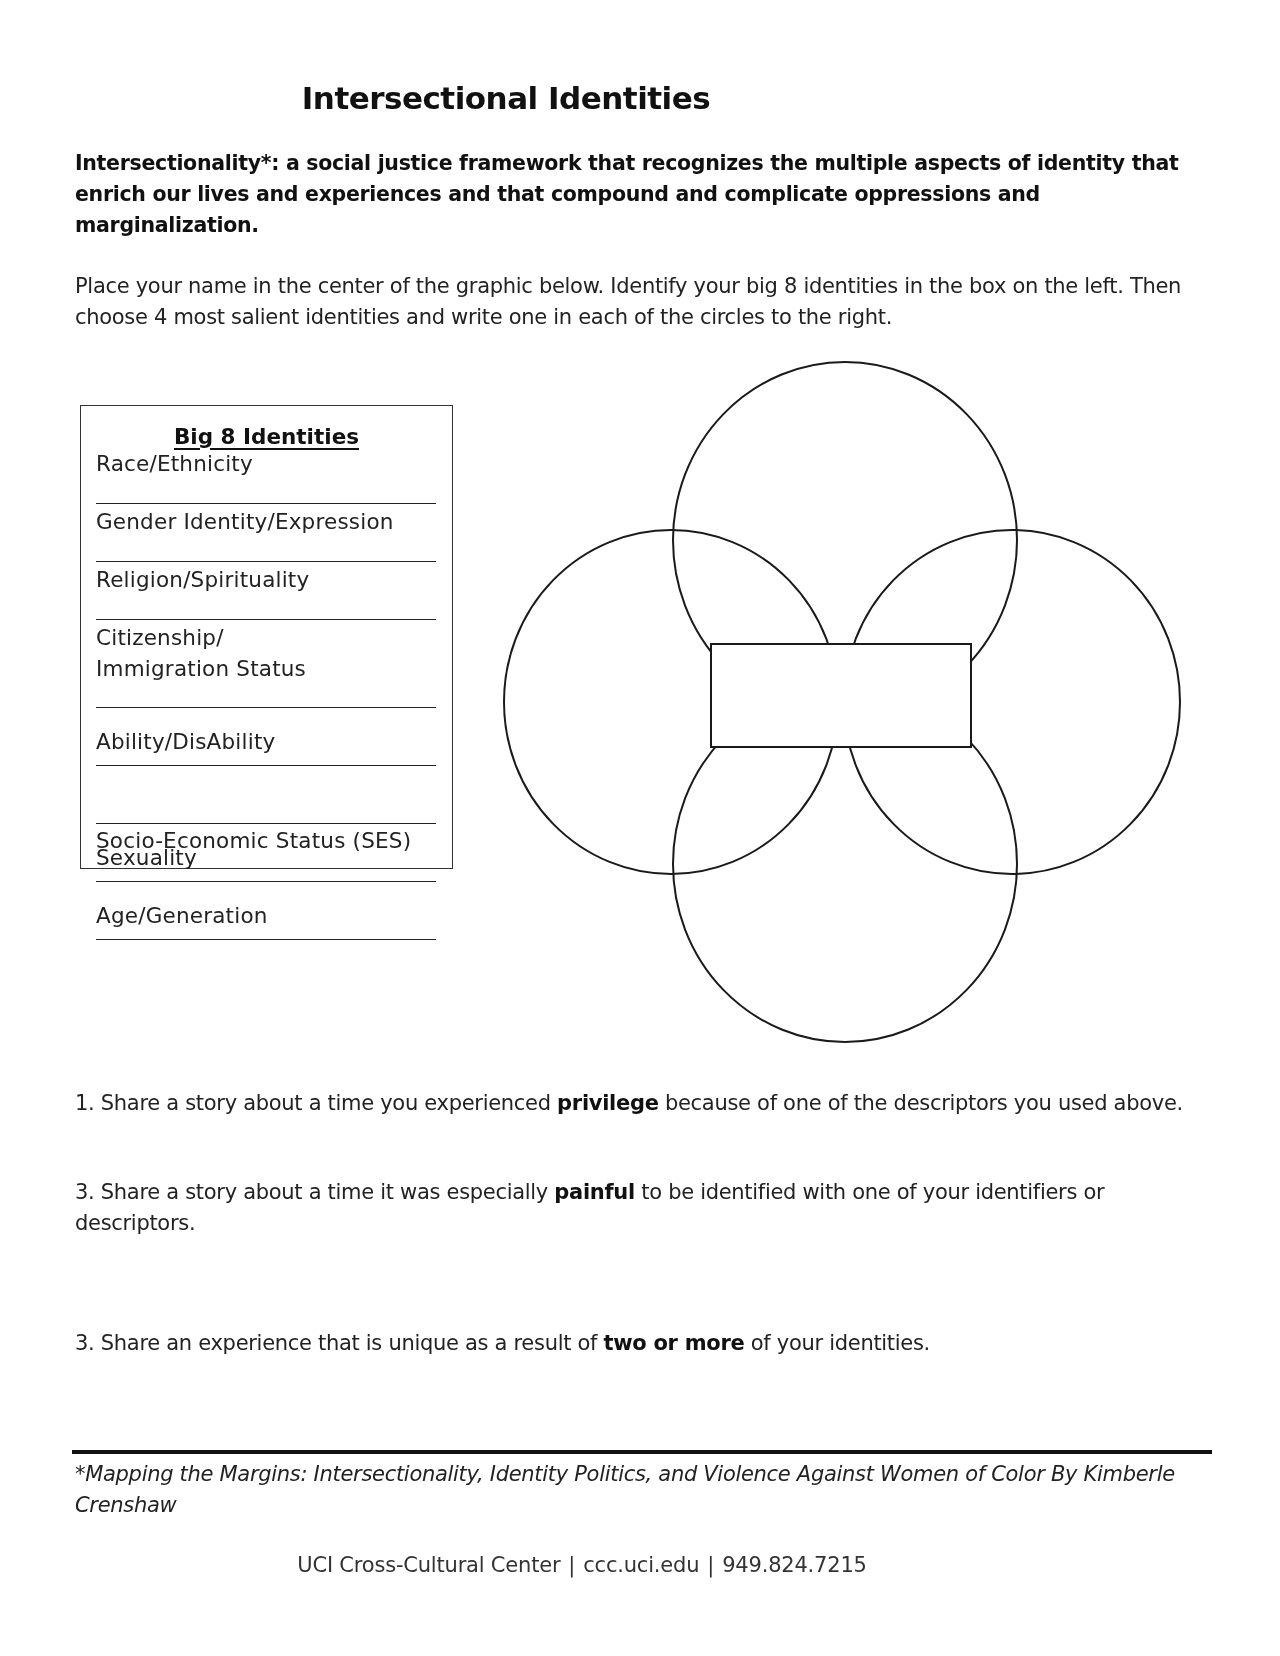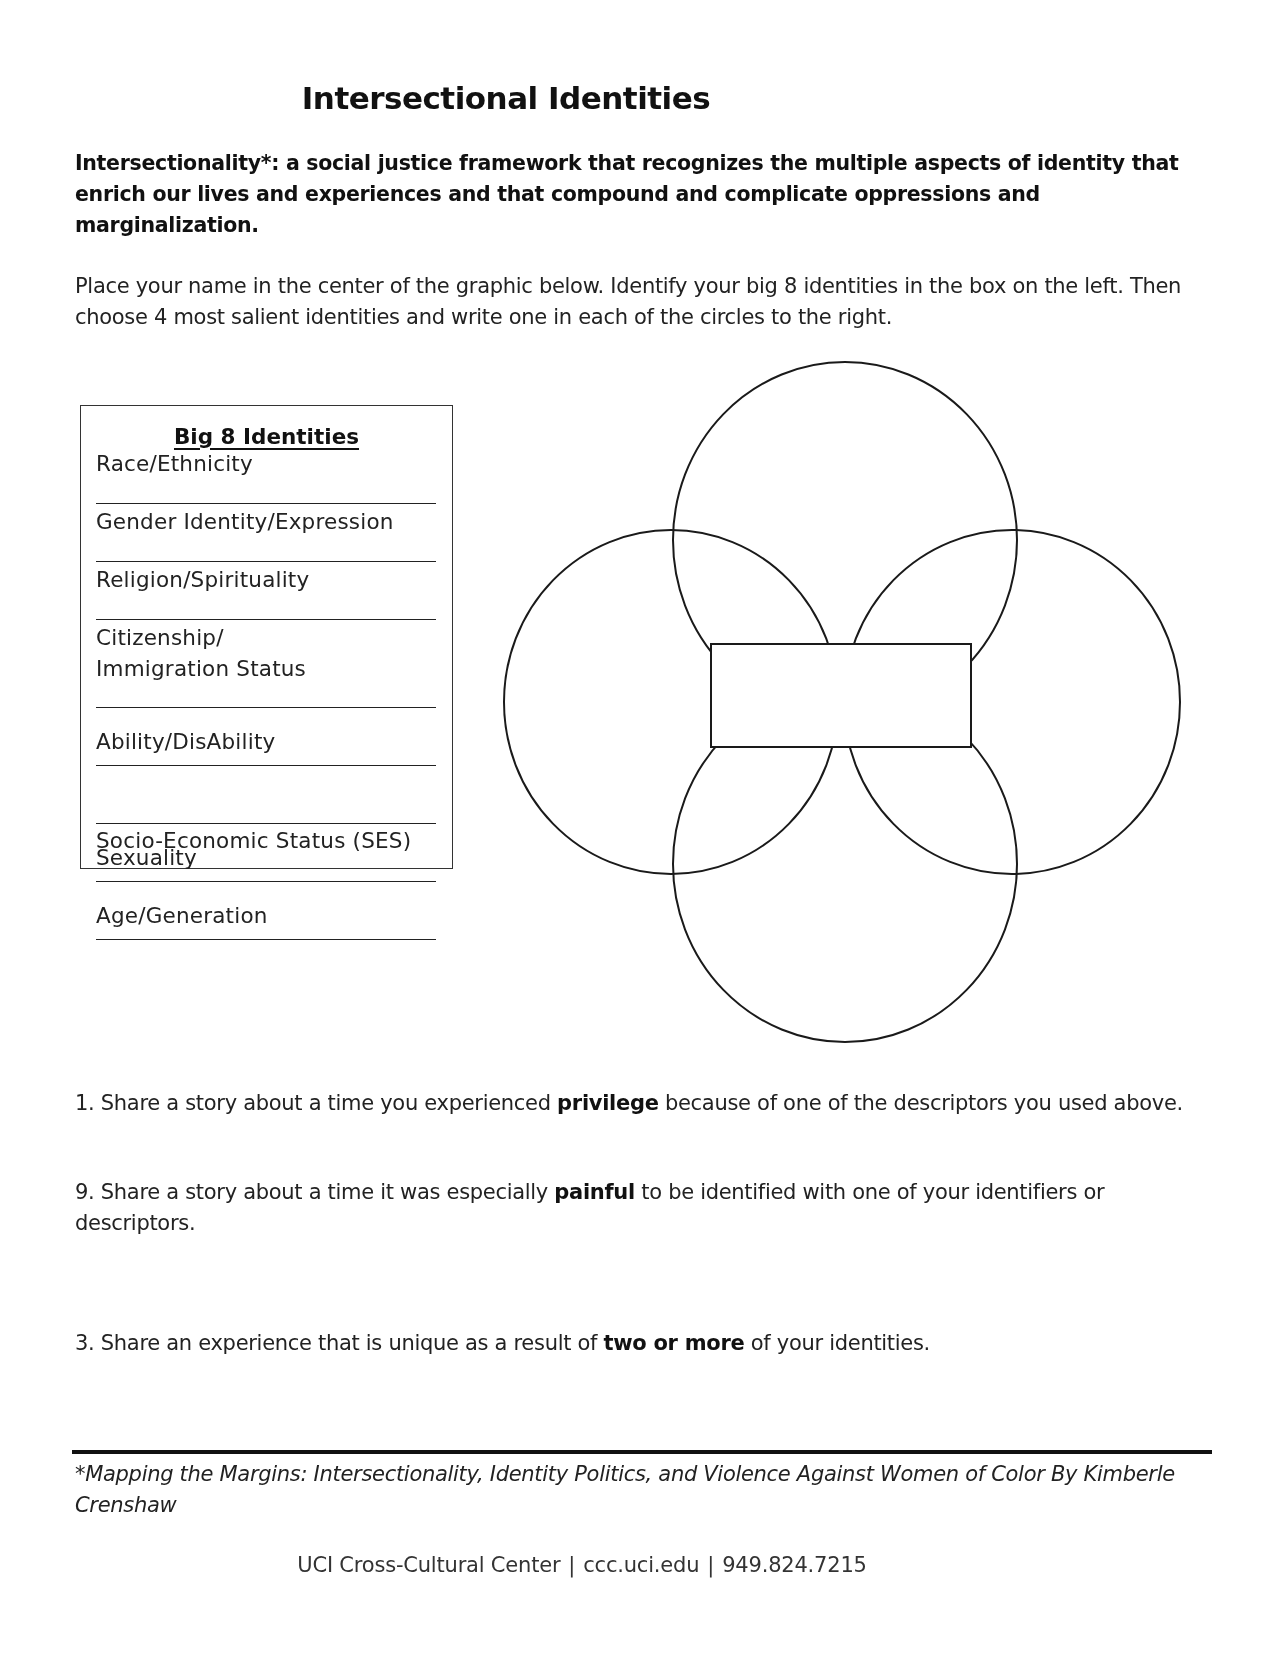--- a/index.html
+++ b/index.html
@@ -65,21 +65,21 @@
       <text x="845" y="934" text-anchor="middle" stroke="none" fill="#222" font-size="18" font-family="DejaVu Sans, sans-serif"></text>
       <rect x="711" y="644" width="260" height="103" fill="#ffffff"></rect>
       <text x="841" y="702" text-anchor="middle" stroke="none" fill="#222" font-size="20" font-family="DejaVu Sans, sans-serif"></text>
     </g>
 </svg>
 
 <div id="q1" class="abs q">
   <span>1. Share a story about a time you experienced </span><b>privilege</b><span> because of one of the descriptors you used above.</span>
 </div>
 <div id="q2" class="abs q">
-  <span>9. Share a story about a time it was especially </span><b>painful</b><span> to be identified with one of your identifiers or descriptors.</span>
+  <span>3. Share a story about a time it was especially </span><b>painful</b><span> to be identified with one of your identifiers or descriptors.</span>
 </div>
 <div id="q3" class="abs q">
   <span>3. Share an experience that is unique as a result of </span><b>two or more</b><span> of your identities.</span>
 </div>
 
 <div id="footer-rule" class="abs"></div>
 <div id="citation" class="abs">*Mapping the Margins: Intersectionality, Identity Politics, and Violence Against Women of Color By Kimberle Crenshaw</div>
 <div id="contact" class="abs">
   <span>UCI Cross-Cultural Center</span><span class="sep">|</span><span>ccc.uci.edu</span><span class="sep">|</span><span>949.824.7215</span>
 </div>

